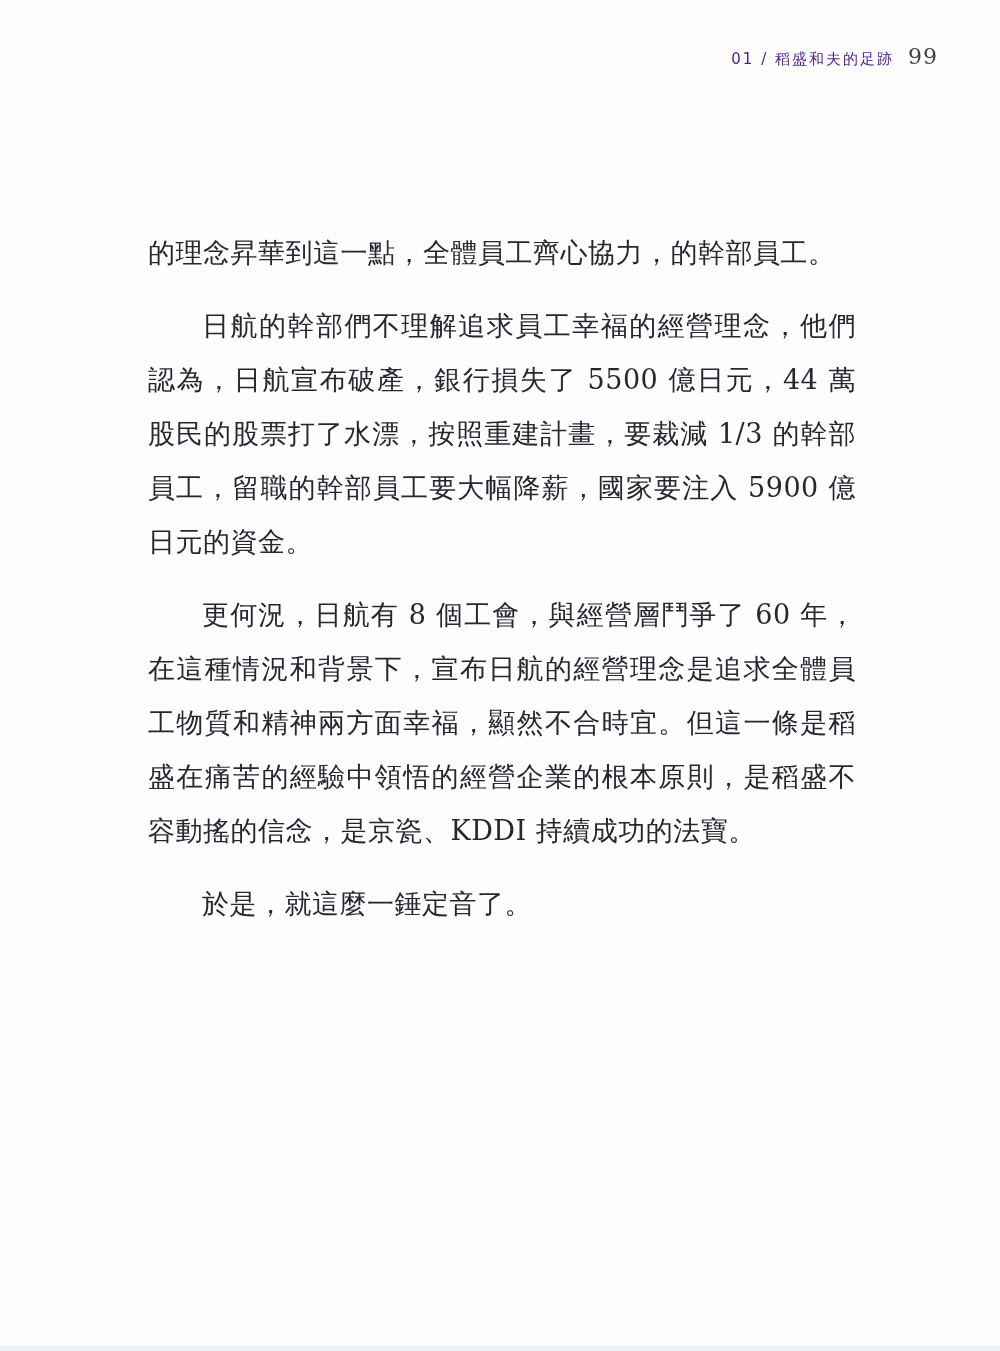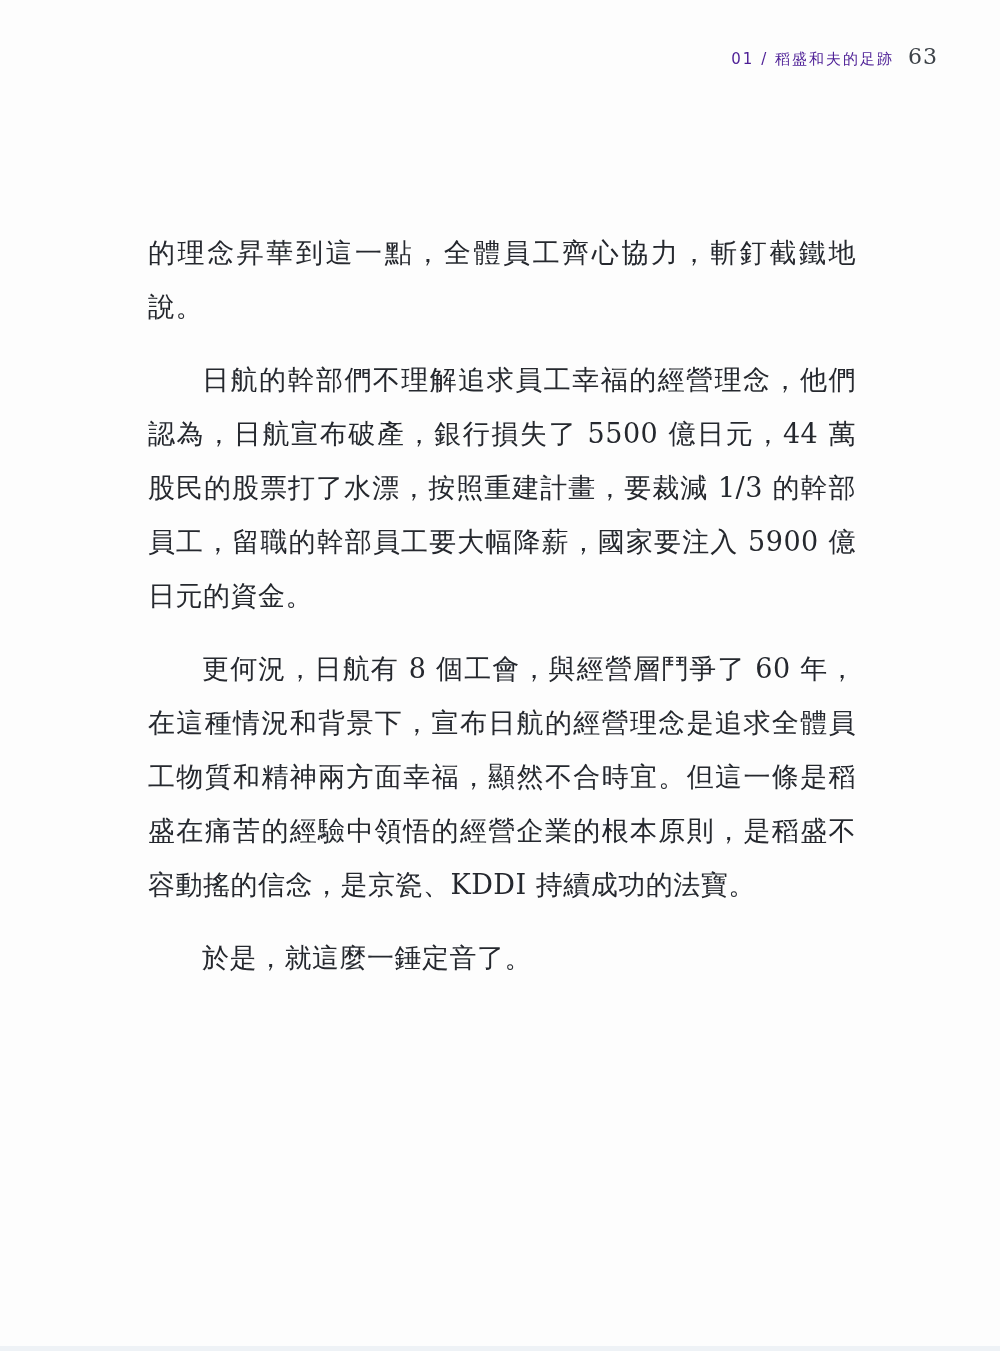--- a/index.html
+++ b/index.html
@@ -64,25 +64,25 @@
     background: #eef2f6;
   }
 </style>
 </head>
 <body>
 
 <div class="page">
 
   <div class="running-head">
     <span class="chapter">01 / 稻盛和夫的足跡</span>
-    <span class="folio">63</span>
+    <span class="folio">99</span>
   </div>
 
   <div class="body-text">
-    <p class="no-indent">的理念昇華到這一點，全體員工齊心協力，斬釘截鐵地說。</p>
+    <p class="no-indent">的理念昇華到這一點，全體員工齊心協力，的幹部員工。</p>
     <p>日航的幹部們不理解追求員工幸福的經營理念，他們認為，日航宣布破產，銀行損失了 5500 億日元，44 萬股民的股票打了水漂，按照重建計畫，要裁減 1/3 的幹部員工，留職的幹部員工要大幅降薪，國家要注入 5900 億日元的資金。</p>
     <p>更何況，日航有 8 個工會，與經營層鬥爭了 60 年，在這種情況和背景下，宣布日航的經營理念是追求全體員工物質和精神兩方面幸福，顯然不合時宜。但這一條是稻盛在痛苦的經驗中領悟的經營企業的根本原則，是稻盛不容動搖的信念，是京瓷、KDDI 持續成功的法寶。</p>
     <p>於是，就這麼一錘定音了。</p>
   </div>
 
   <div class="bottom-edge"></div>
 
 </div>
 
 </body></html>

